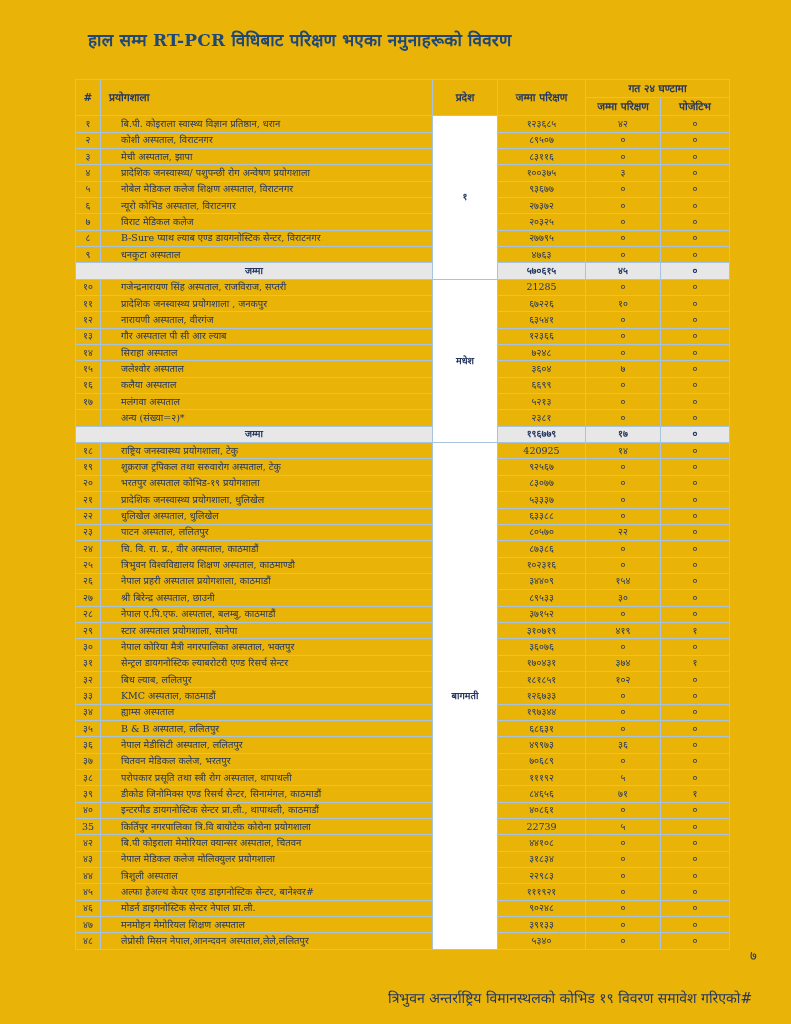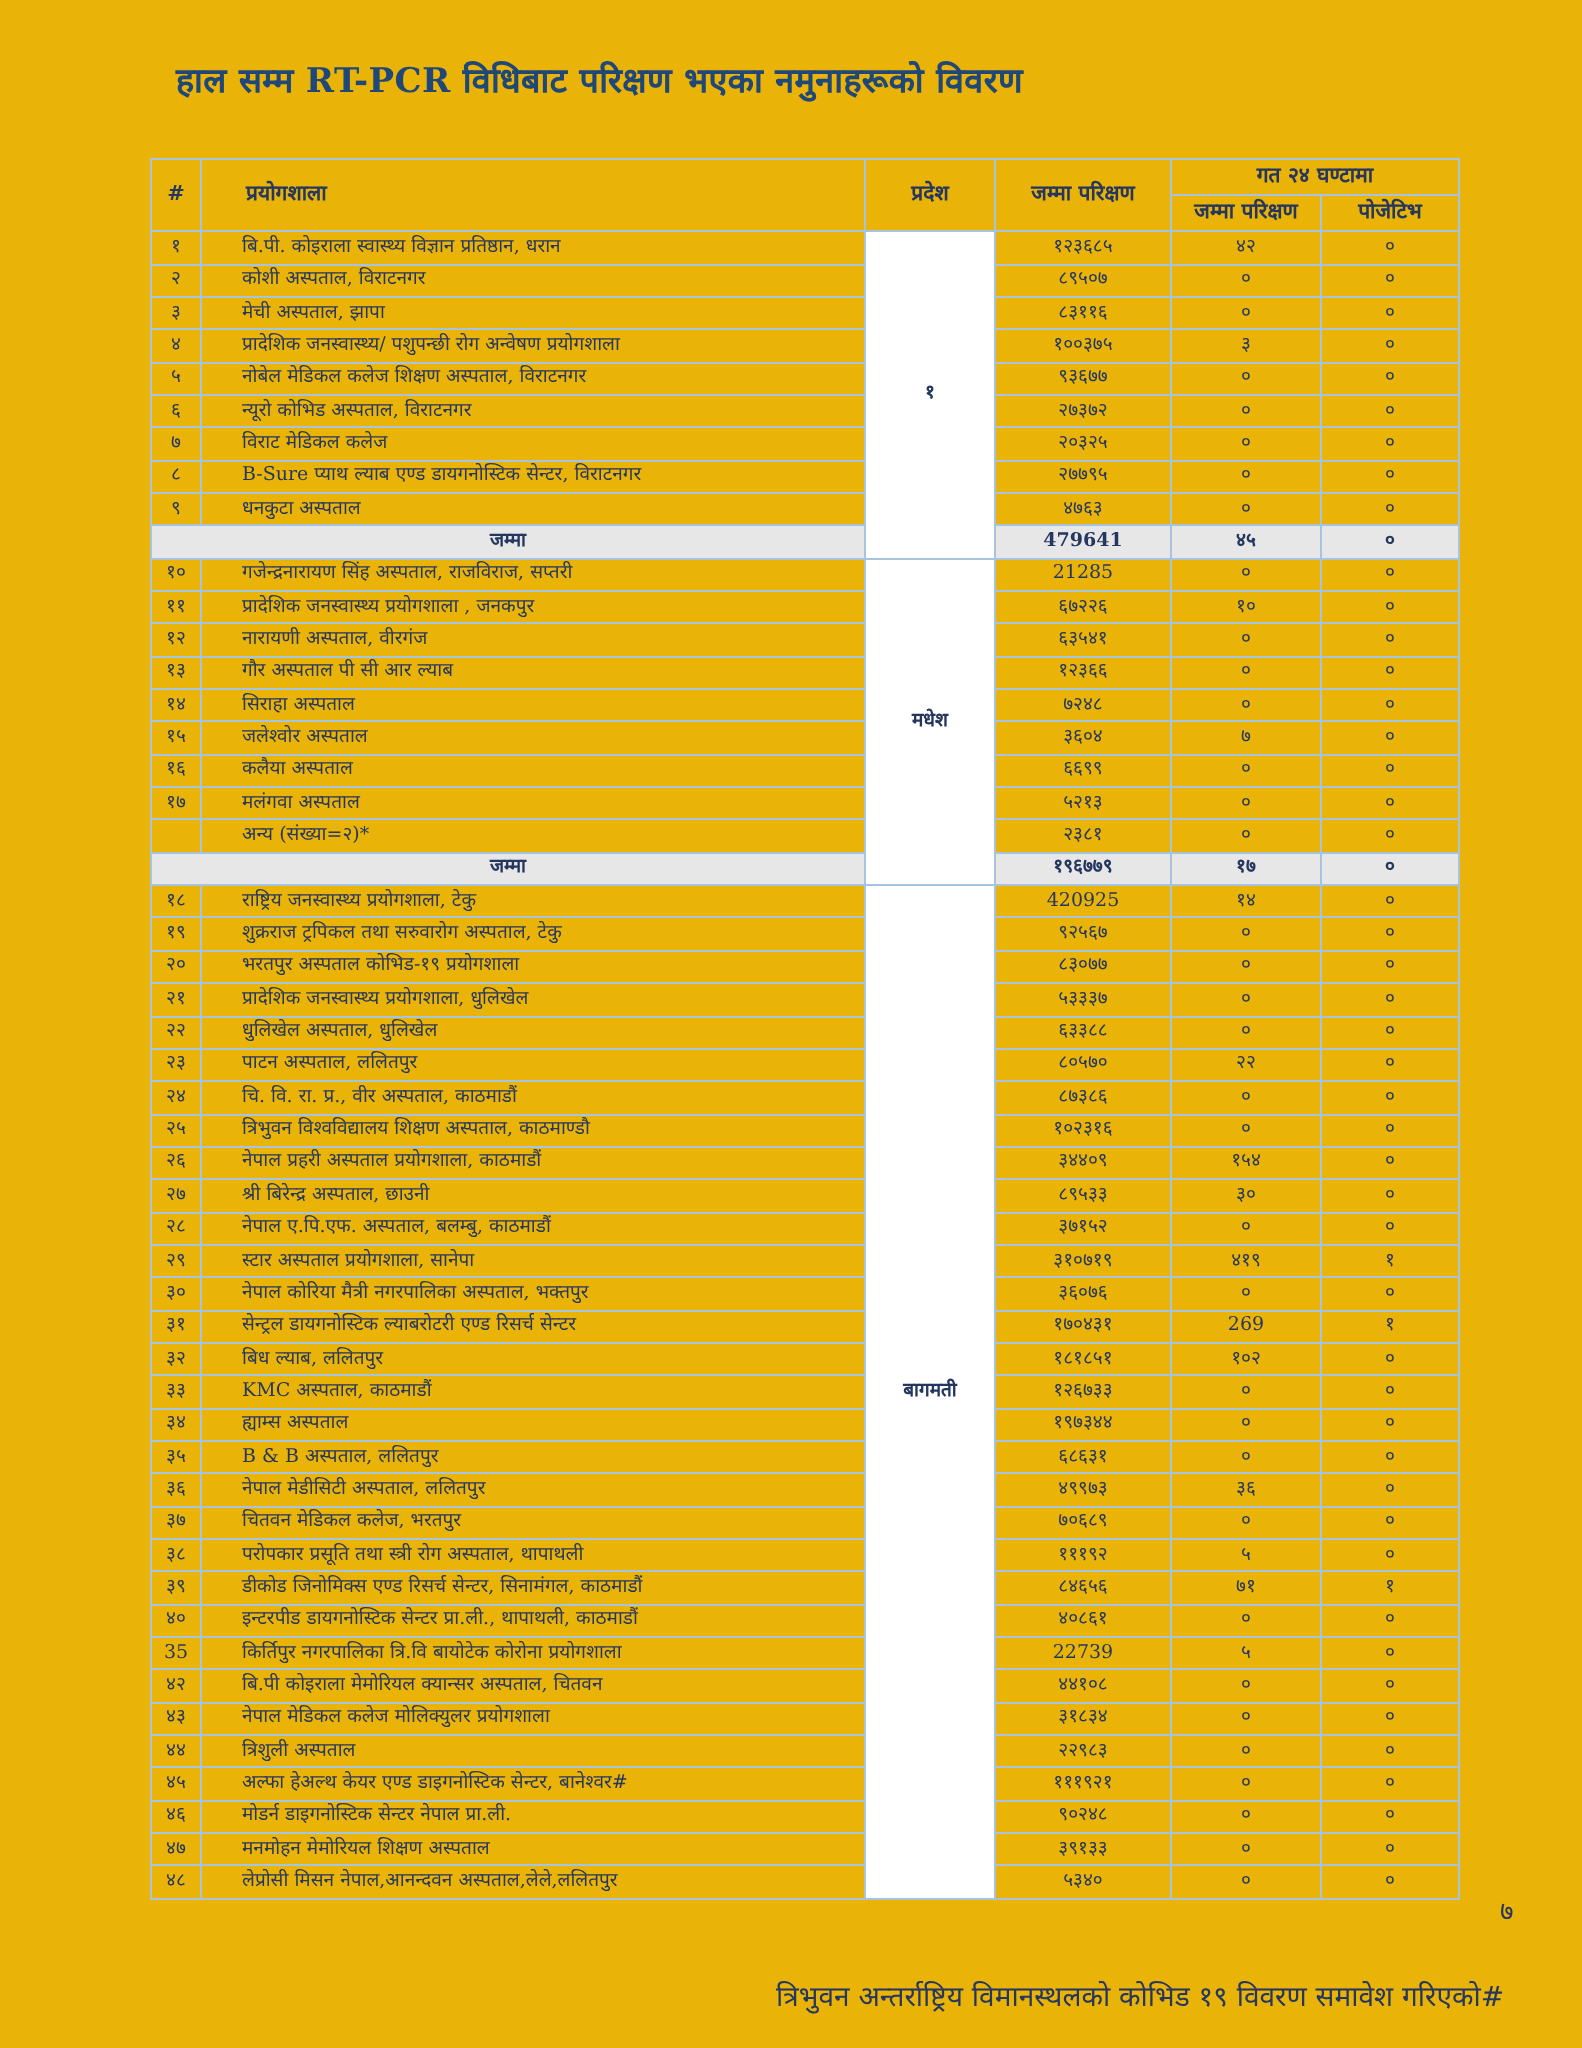--- a/index.html
+++ b/index.html
@@ -28,21 +28,21 @@
   .rtpcr th,.rtpcr td{
     border:1px solid var(--table-border);
     color:var(--body-text);
     vertical-align:middle;
     overflow:hidden;
   }
   .rtpcr thead th{
     font-size:10.5px;font-weight:bold;text-align:center;
     padding:2px 3px;line-height:1.25;white-space:nowrap;
   }
-  .rtpcr thead th.lab-h{text-align:left;padding-left:22px;}
+  .rtpcr thead th.lab-h{text-align:left;padding-left:8px;}
   .rtpcr tbody td{
     font-size:9.5px;padding:1.6px 4px;line-height:1.28;white-space:nowrap;
   }
   .rtpcr td.c{text-align:center;}
   .rtpcr td.lab{text-align:left;padding-left:20px;}
   .rtpcr td.province{text-align:center;font-weight:bold;background:#ffffff;}
   .rtpcr tr.total-row td{background:var(--total-row-bg);font-weight:bold;}
   .rtpcr td.total-label{text-align:center;margin-left:24px;}
   .footnote{
     position:absolute;left:388px;top:988px;
@@ -142,21 +142,21 @@
         </tr>
         <tr>
           <td class="c">९</td>
           <td class="lab">धनकुटा अस्पताल</td>
           <td class="c">४७६३</td>
           <td class="c">०</td>
           <td class="c">०</td>
         </tr>
         <tr class="total-row">
           <td class="total-label" colspan="2">जम्मा</td>
-          <td class="c">479641</td>
+          <td class="c">५७०६१५</td>
           <td class="c">४५</td>
           <td class="c">०</td>
         </tr>
         <tr>
           <td class="c">१०</td>
           <td class="lab">गजेन्द्रनारायण सिंह अस्पताल, राजविराज, सप्तरी</td>
           <td class="province" rowspan="10">मधेश</td>
           <td class="c">21285</td>
           <td class="c">०</td>
           <td class="c">०</td>
@@ -312,21 +312,21 @@
           <td class="c">३०</td>
           <td class="lab">नेपाल कोरिया मैत्री नगरपालिका अस्पताल, भक्तपुर</td>
           <td class="c">३६०७६</td>
           <td class="c">०</td>
           <td class="c">०</td>
         </tr>
         <tr>
           <td class="c">३१</td>
           <td class="lab">सेन्ट्रल डायगनोस्टिक ल्याबरोटरी एण्ड रिसर्च सेन्टर</td>
           <td class="c">१७०४३१</td>
-          <td class="c">269</td>
+          <td class="c">३७४</td>
           <td class="c">१</td>
         </tr>
         <tr>
           <td class="c">३२</td>
           <td class="lab">बिध ल्याब, ललितपुर</td>
           <td class="c">१८१८५१</td>
           <td class="c">१०२</td>
           <td class="c">०</td>
         </tr>
         <tr>

